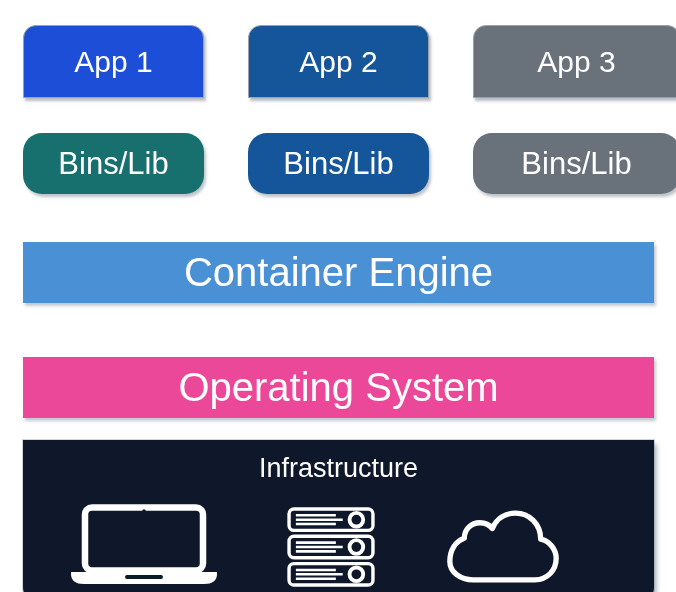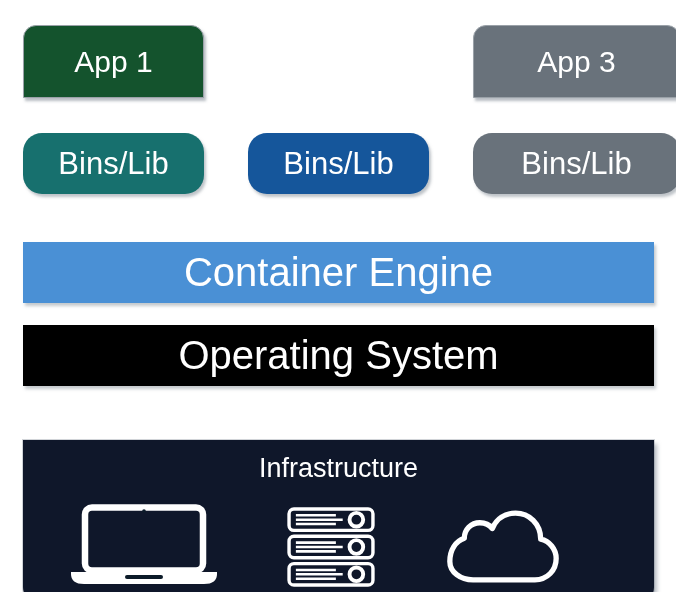--- a/index.html
+++ b/index.html
@@ -77,42 +77,45 @@
   .icon-laptop { left: 46px;  top: 64px; width: 150px; height: 82px; }
   .icon-server { left: 264px; top: 67px; width: 88px;  height: 80px; }
   .icon-cloud  { left: 422px; top: 62px; width: 116px; height: 86px; }
   .infra-icon svg { display: block; width: 100%; height: 100%; }
 </style>
 </head>
 <body>
 
 <div class="canvas">
 
-  <div class="box app-box col-1" style="background-color: #14532d; text-align: center;">
+  <div class="box app-box col-1" style="background-color: #1d4ed8; text-align: center;">
     <span>App 1</span>
+  </div>
+  <div class="box app-box col-2" style="background-color: rgb(21, 86, 155);">
+    <span>App 2</span>
   </div>
   <div class="box app-box col-3" style="background-color: rgb(105, 114, 123);">
     <span>App 3</span>
   </div>
 
   <div class="box bins-box col-1" style="background-color: rgb(23, 112, 110);">
     <span>Bins/Lib</span>
   </div>
   <div class="box bins-box col-2" style="background-color: rgb(21, 86, 155);">
     <span>Bins/Lib</span>
   </div>
   <div class="box bins-box col-3" style="background-color: rgb(105, 114, 123);">
     <span>Bins/Lib</span>
   </div>
 
   <div class="box layer-bar layer-engine" style="background-color: rgb(74, 144, 213);">
     <span>Container Engine</span>
   </div>
 
-  <div class="box layer-bar layer-os" style="background-color: #000000;">
+  <div class="box layer-bar layer-os" style="background-color: #ec4899; margin-top: 32px;">
     <span>Operating System</span>
   </div>
 
   <div class="box infra-box" style="background-color: #0f172a; margin-top: 32px;">
     <div class="infra-label">Infrastructure</div>
 
     <div class="infra-icon icon-laptop">
       <svg viewBox="0 0 150 82" xmlns="http://www.w3.org/2000/svg">
         <rect x="16" y="3.5" width="118" height="63" rx="7" fill="none" stroke="#FFFFFF" stroke-width="6.5"></rect>
         <circle cx="75" cy="7" r="1.8" fill="#0C1B29"></circle>

